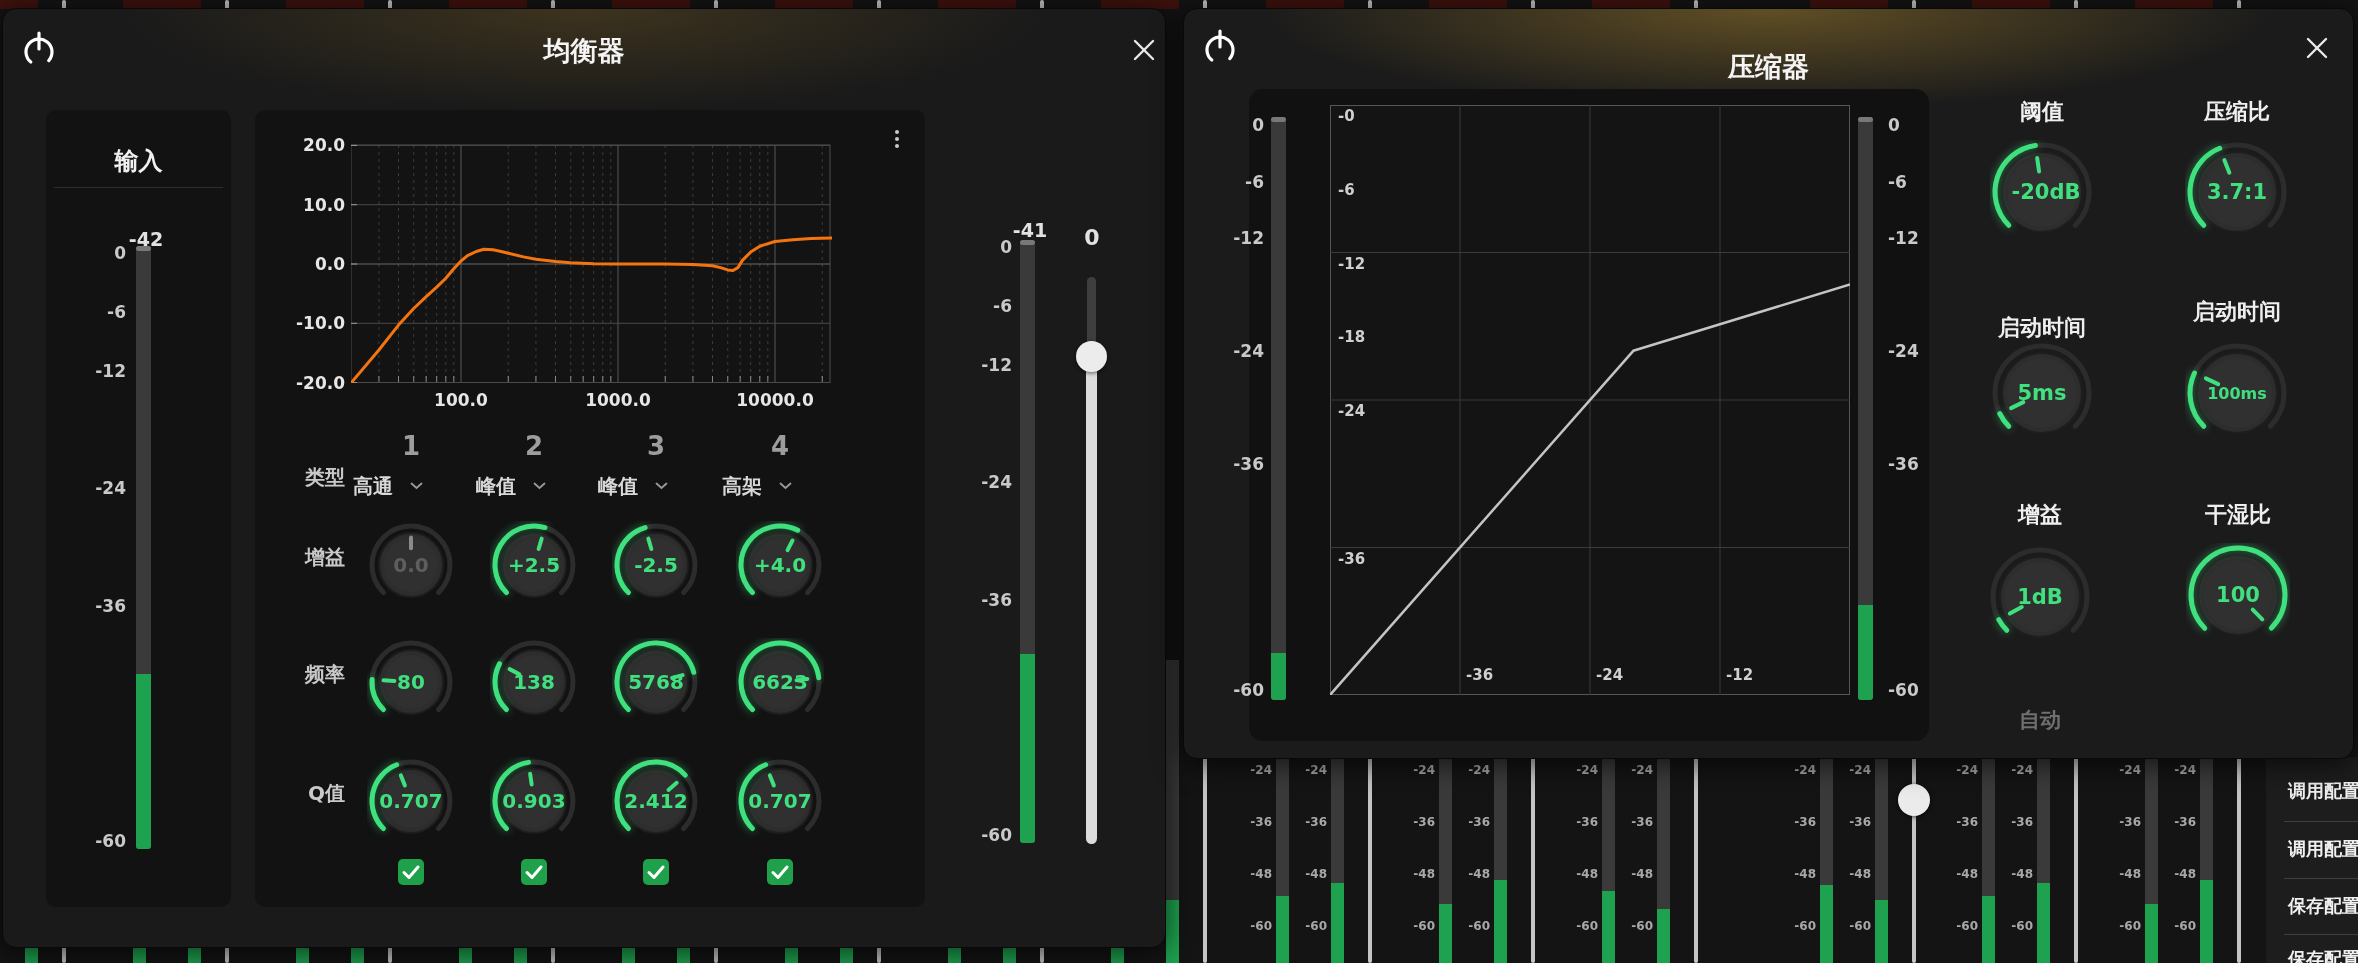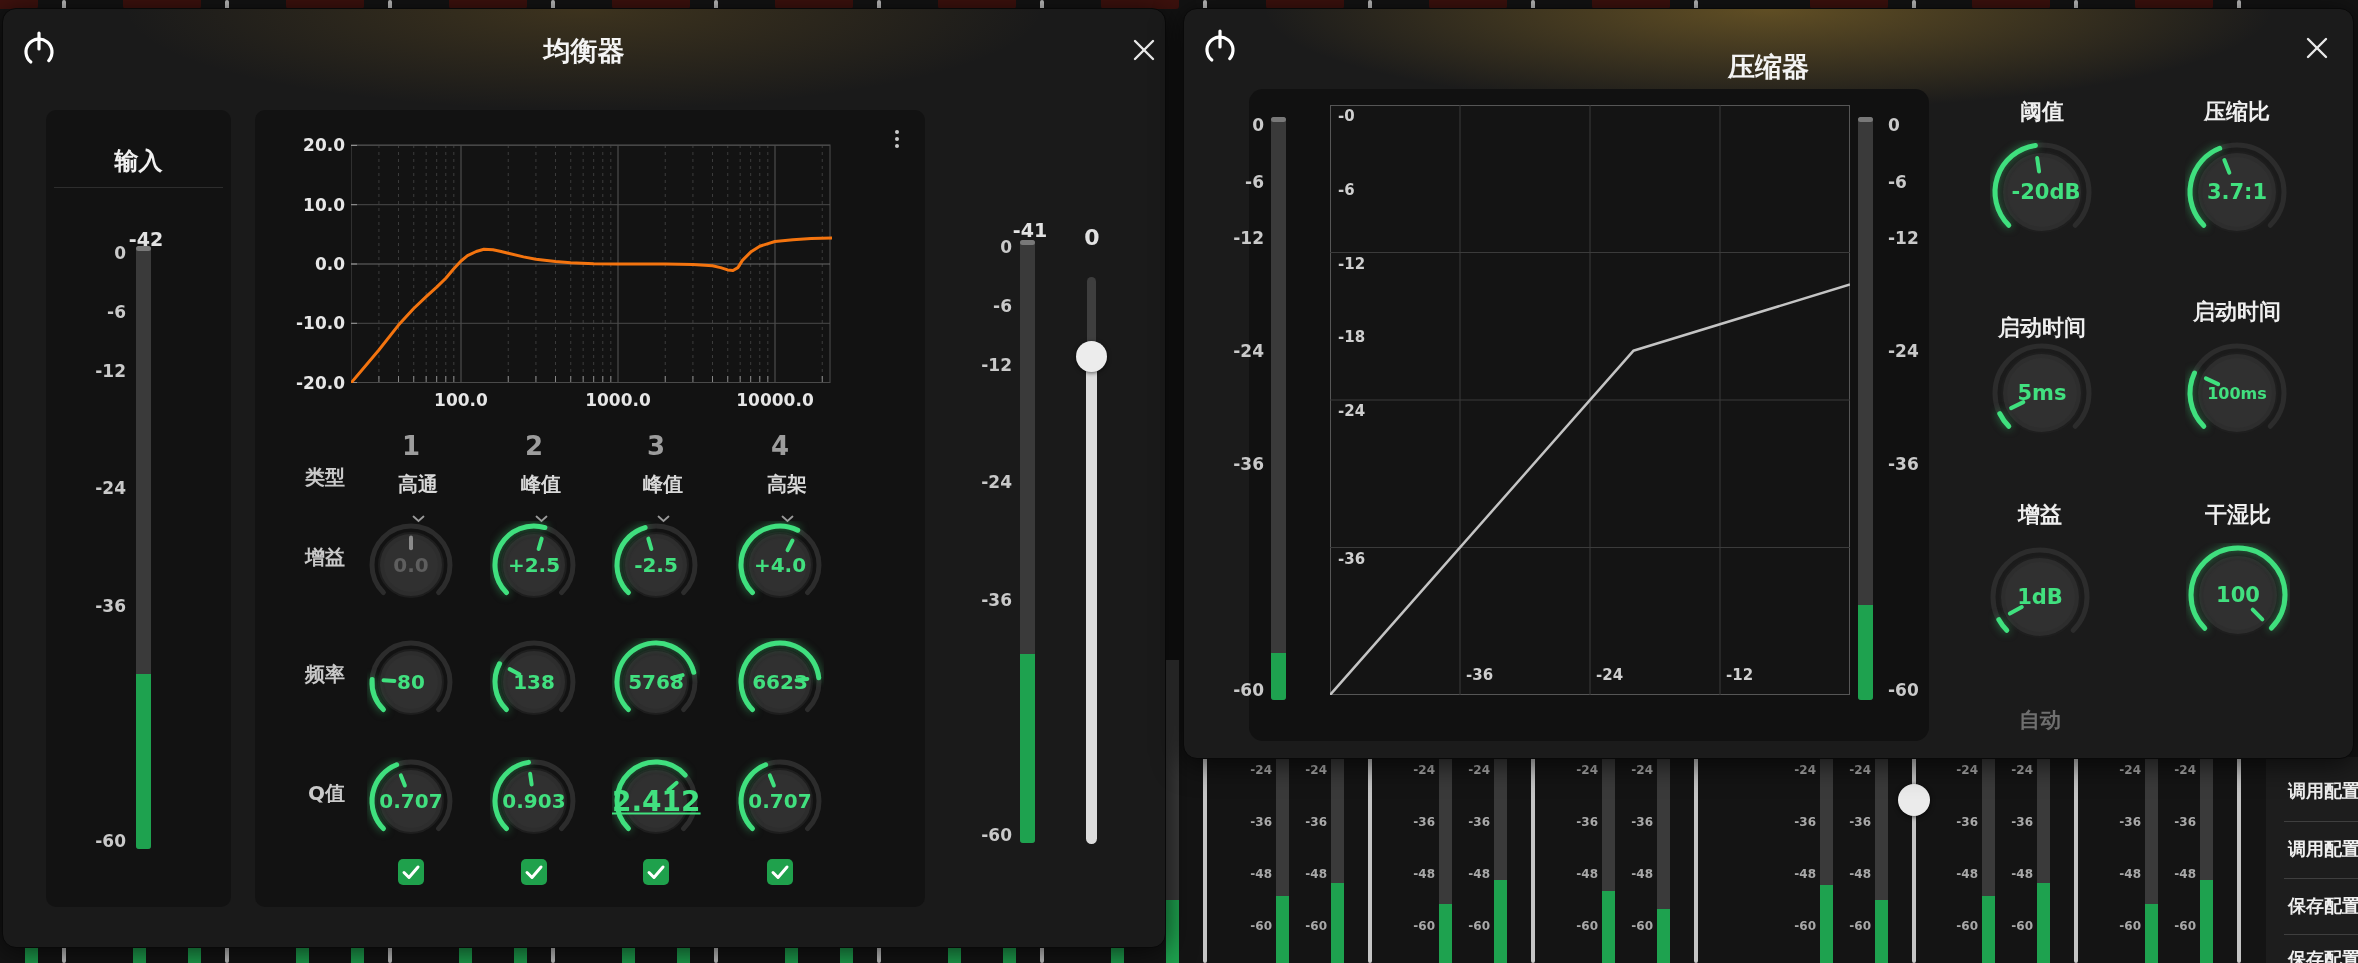--- a/index.html
+++ b/index.html
@@ -19,21 +19,21 @@
   .scale-lab{position:absolute;color:#c9c9c9;font-weight:700;font-size:17px;line-height:1;
              transform:translateY(-50%);white-space:nowrap;}
   .peak-lab{position:absolute;color:#e2e2e2;font-weight:700;font-size:19px;transform:translate(-50%,-50%);}
   .meter-bar{position:absolute;background:#3a3a3a;border-radius:3px;}
   .meter-green{position:absolute;background:#1ea24f;border-radius:0 0 3px 3px;}
   .meter-peak{position:absolute;background:#787878;border-radius:3px;}
   .row-lab{position:absolute;color:#c9c9c9;font-weight:700;font-size:20px;text-align:right;
            transform:translateY(-50%);}
   .band-num{position:absolute;color:#9d9d9d;font-weight:700;font-size:26px;text-align:center;
             transform:translate(-50%,-50%);}
-  .type-btn{position:absolute;display:flex;align-items:center;gap:17px;cursor:pointer;flex-direction:column;}
+  .type-btn{position:absolute;display:flex;align-items:center;gap:17px;cursor:pointer;}
   .type-val{color:#d8d8d8;font-weight:700;font-size:20px;white-space:nowrap;}
   .knob-wrap{position:absolute;cursor:pointer;}
   .knob-val{position:absolute;left:0;right:0;text-align:center;font-weight:700;color:#41e07f;
             transform:translateY(-50%);white-space:nowrap;}
   .knob-val.dis{color:#5e5e5e;}
   .checkbox{position:absolute;width:26px;height:26px;background:#1fa14c;border-radius:5px;
             display:flex;align-items:center;justify-content:center;cursor:pointer;}
   .graph-lab{position:absolute;color:#e6e6e6;font-weight:700;font-size:17px;line-height:1;
              transform:translateY(-50%);white-space:nowrap;}
   .cgraph-lab{position:absolute;color:#cfcfcf;font-weight:700;font-size:15px;line-height:1;white-space:nowrap;}
@@ -427,21 +427,21 @@
           <div class="knob-val" style="top:44px;font-size:20px;">5768</div>
         </div>
         <div class="knob-wrap" style="left: 609px; top: 748px; width: 88px; height: 88px;">
           <svg width="88" height="88" viewBox="0 0 88 88">
             <path d="M 16.42 71.58 A 39 39 0 1 1 71.58 71.58" fill="none" stroke="#2c2c2c" stroke-width="5" stroke-linecap="round"></path>
             <circle cx="44" cy="44" r="32" fill="#2d2d2d" stroke="#1e1e1e" stroke-width="2"></circle>
             <circle cx="44" cy="44" r="27" fill="#333333" opacity="0.55"></circle>
             <path d="M 16.42 71.58 A 39 39 0 1 1 73.25 18.21" fill="none" stroke="#3fe07e" stroke-width="5" stroke-linecap="round" style="filter: drop-shadow(rgba(63, 224, 126, 0.55) 0px 0px 4px);"></path>
             <line x1="56.48184819865085" y1="32.99577056101444" x2="64.64305663623026" y2="25.80069746629311" stroke="#3fe07e" stroke-width="4" stroke-linecap="round"></line>
           </svg>
-          <div class="knob-val" style="top:44px;font-size:28px;text-decoration:underline;">2.412</div>
+          <div class="knob-val" style="top:44px;font-size:20px;">2.412</div>
         </div>
         <div class="checkbox" style="left:640px;top:850px;">
           <svg width="26" height="26" viewBox="0 0 26 26">
             <polyline points="6,13.5 11,18.5 20,8" fill="none" stroke="#fff" stroke-width="3" stroke-linecap="round" stroke-linejoin="round"></polyline>
           </svg>
         </div>
         <div class="band-num" style="left:777px;top:437px;">4</div>
         <div class="type-btn" style="left:719px;top:462px;width:130px;height:30px;">
           <span class="type-val">高架</span>
           <span style="width:13px;height:8px;">

